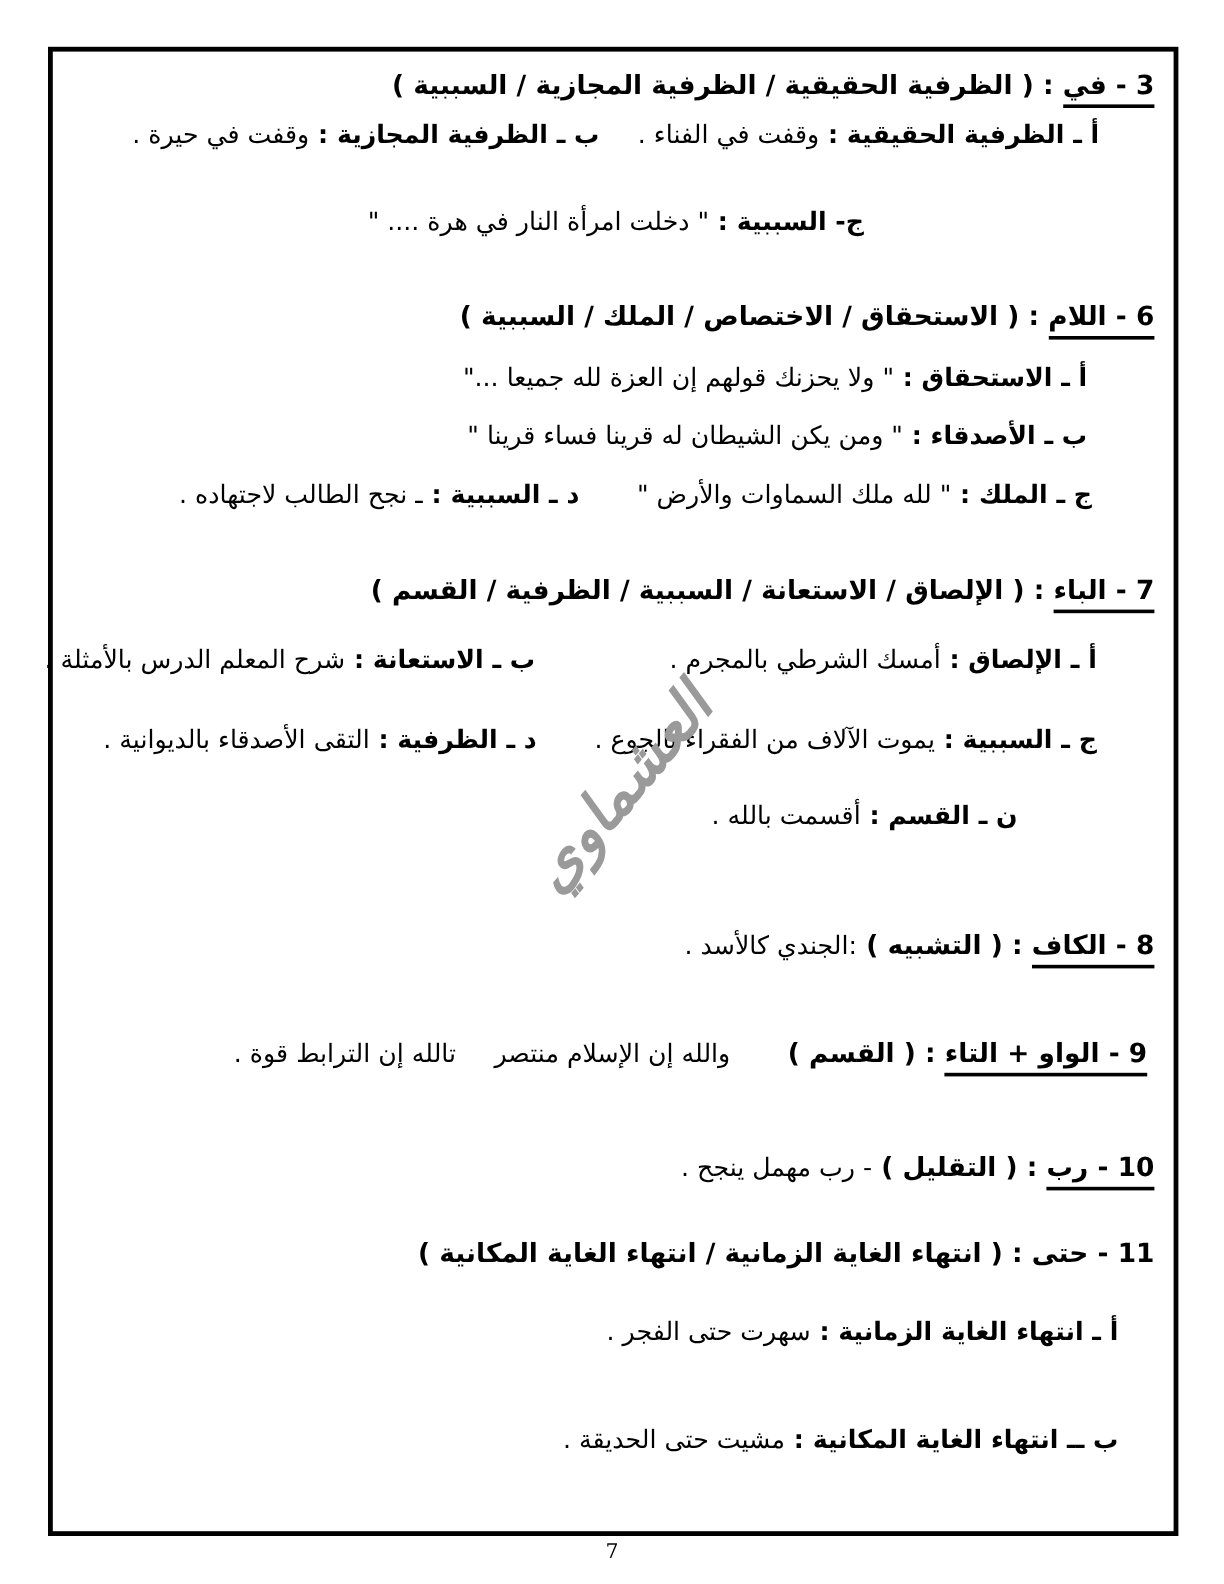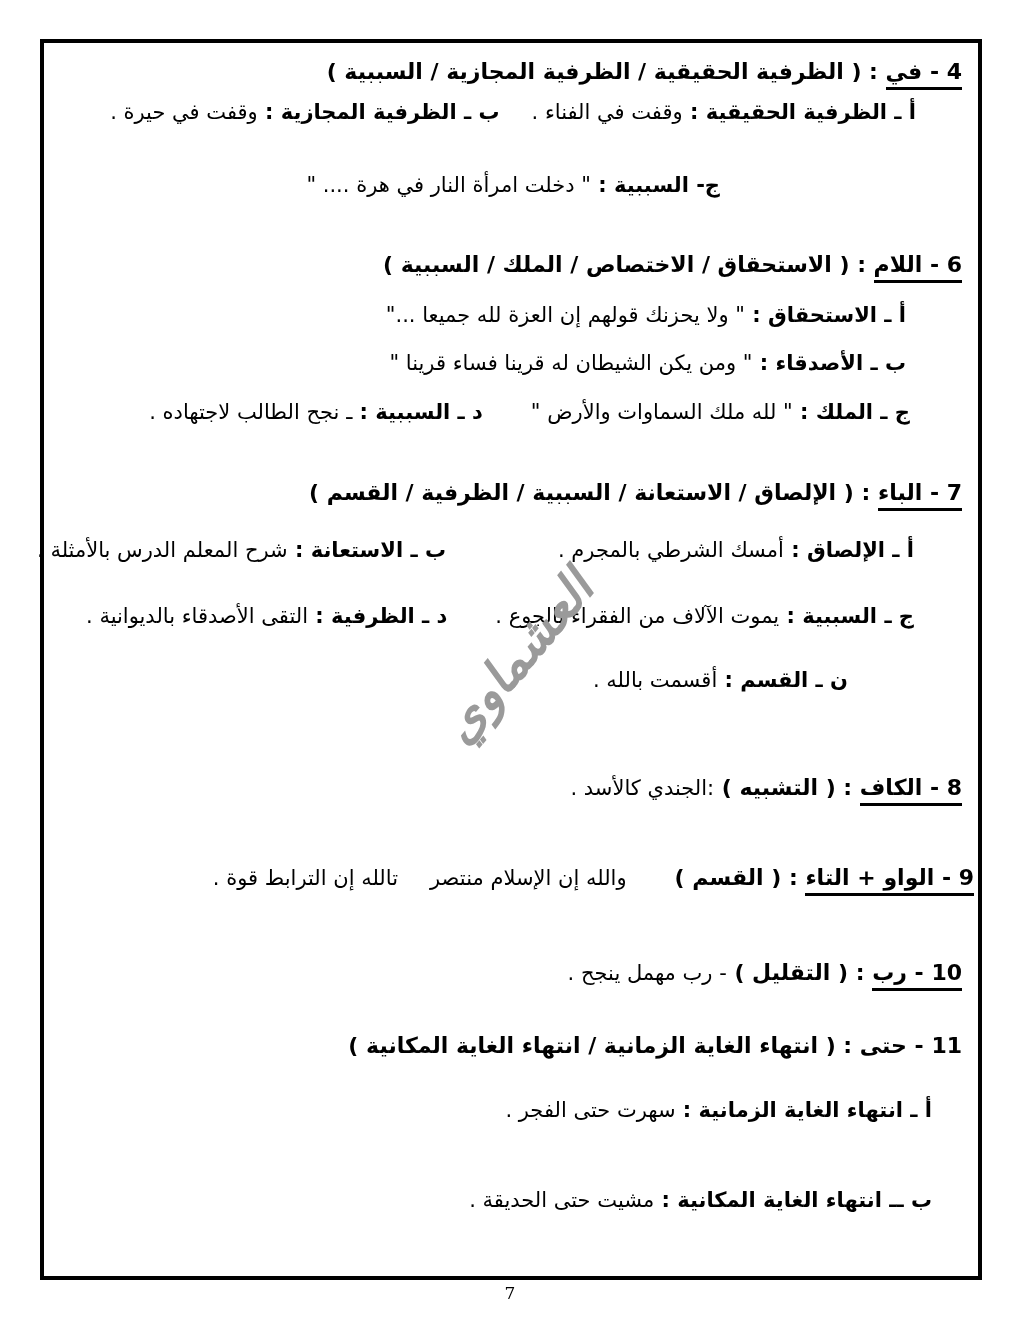--- a/index.html
+++ b/index.html
@@ -23,21 +23,21 @@
   .pageno{position:absolute;top:1283px;left:0;width:100%;text-align:center;
           font-size:17px;font-family:"DejaVu Serif",serif;direction:ltr;}
 </style>
 </head>
 <body>
 
 <div class="page">
   <div class="frame"></div>
 
   <div class="row h" style="top:56px;right:58px">
-    <span class="lead">4 - في</span><span class="b"> : ( الظرفية الحقيقية / الظرفية المجازية / السببية )</span>
+    <span class="lead">3 - في</span><span class="b"> : ( الظرفية الحقيقية / الظرفية المجازية / السببية )</span>
   </div>
   <div class="row" style="top:96px;right:104px">
     <span class="b">أ ـ الظرفية الحقيقية : </span><span class="r">وقفت في الفناء .</span><span class="gap-s"></span><span class="b">ب ـ الظرفية المجازية : </span><span class="r">وقفت في حيرة .</span>
   </div>
   <div class="row" style="top:169px;right:300px">
     <span class="b">ج- السببية : </span><span class="r">" دخلت امرأة النار في هرة .... "</span>
   </div>
 
   <div class="row h" style="top:249px;right:58px">
     <span class="lead">6 - اللام</span><span class="b"> : ( الاستحقاق / الاختصاص / الملك / السببية )</span>
@@ -62,21 +62,21 @@
     <span class="b">ن ـ القسم : </span><span class="r">أقسمت بالله .</span>
   </div>
   <div class="row" style="top:600px;right:106px">
     <span class="b">ج ـ السببية : </span><span class="r">يموت الآلاف من الفقراء بالجوع .</span><span class="gap-m"></span><span class="b">د ـ الظرفية : </span><span class="r">التقى الأصدقاء بالديوانية .</span>
   </div>
 
   <div class="row h" style="top:772px;right:58px">
     <span class="lead">8 - الكاف</span><span class="b"> : ( التشبيه ) </span><span class="r" style="font-size:21px">:الجندي كالأسد .</span>
   </div>
 
-  <div class="row h" style="top:862px;right:46px">
+  <div class="row h" style="top:862px;right:64px">
     <span class="lead">9 - الواو + التاء</span><span class="b"> : ( القسم )</span><span class="gap-m"></span><span class="r" style="font-size:21px">والله إن الإسلام منتصر</span><span class="gap-s"></span><span class="r" style="font-size:21px">تالله إن الترابط قوة .</span>
   </div>
 
   <div class="row h" style="top:957px;right:58px">
     <span class="lead">10 - رب</span><span class="b"> : ( التقليل ) </span><span class="r" style="font-size:21px">- رب مهمل ينجح .</span>
   </div>
 
   <div class="row h" style="top:1030px;right:58px">
     <span class="b">11 - حتى : ( انتهاء الغاية الزمانية / انتهاء الغاية المكانية )</span>
   </div>

